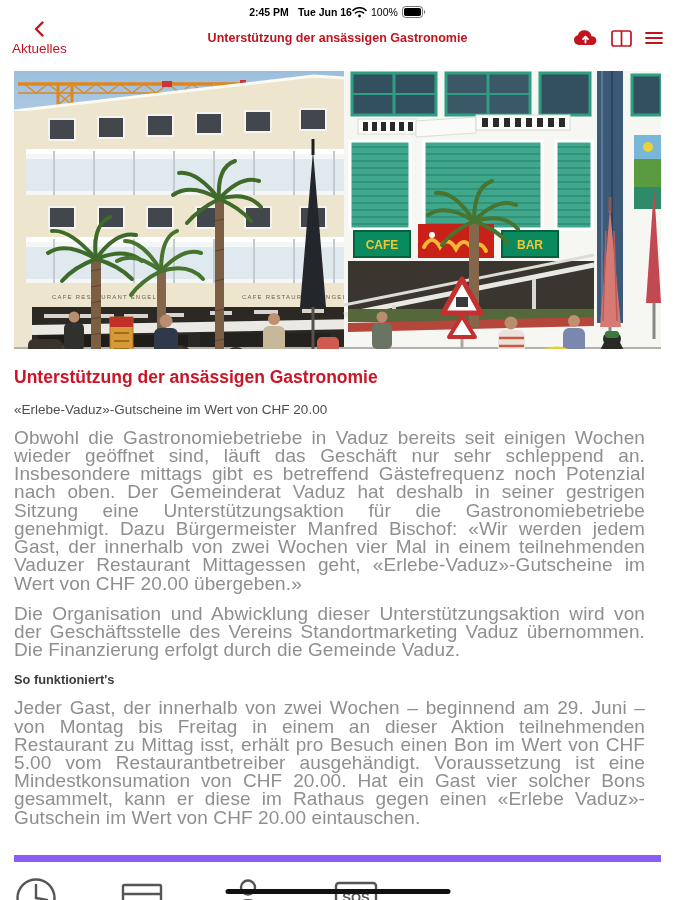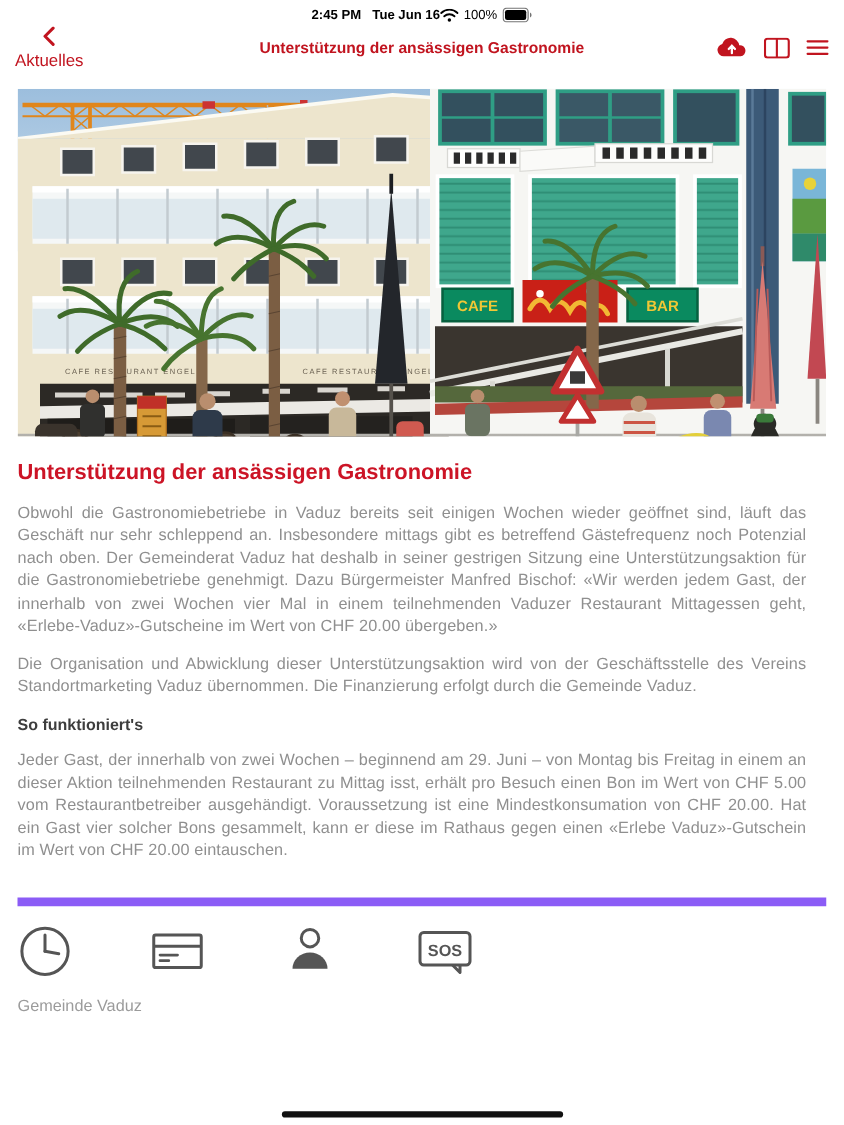--- a/index.html
+++ b/index.html
@@ -31,21 +31,21 @@
   .photo-wrap{margin:17px 14px 0 14px;width:647px;height:278px;overflow:hidden;}
   
   .article{padding:0 14px;}
   .article-title{
     color:#cc1426;font-size:17.5px;font-weight:700;margin:18px 0 0 0;line-height:1.25;
   }
   .article-subtitle{
     color:#4e4e4e;font-size:13.5px;margin-top:13px;
   }
   .article p.body-text{
-    color:#8f8f8f;font-size:13px;line-height:18.2px;text-align:justify;margin:12px 16px 0 0;
+    color:#8f8f8f;font-size:19px;line-height:18.2px;text-align:justify;margin:12px 16px 0 0;
     font-weight:400;letter-spacing:.1px;
   }
   .how-heading{
     color:#3d3d3d;font-size:12.8px;font-weight:700;margin:13px 0 0 0;
   }
   
   .quick-row{margin:28px 14px 0 14px;border-top:7px solid #8b5cf6;padding-top:14px;display:flex;align-items:flex-end;}
   .quick-item{width:44px;height:44px;cursor:pointer;}
   .quick-item + .quick-item{margin-left:62px;}
   .quick-item svg{display:block;}
@@ -487,20 +487,21 @@
     <ellipse cx="598" cy="268" rx="9" ry="8" fill="#2a2a26"></ellipse>
     <rect x="591" y="260" width="14" height="7" rx="3" fill="#3a7a3a"></rect>
     <ellipse cx="598" cy="337" rx="13" ry="4" fill="#caa23a"></ellipse>
     <ellipse cx="590" cy="334" rx="14" ry="5" fill="#4a7a4a"></ellipse>
   </g>
 </svg>
 </div>
 
 <div class="article">
   <h1 class="article-title">Unterstützung der ansässigen Gastronomie</h1>
+  <div class="article-subtitle">«Erlebe-Vaduz»-Gutscheine im Wert von CHF 20.00</div>
   <p class="body-text">Obwohl die Gastronomiebetriebe in Vaduz bereits seit einigen Wochen wieder geöffnet sind, läuft das Geschäft nur sehr schleppend an. Insbesondere mittags gibt es betreffend Gästefrequenz noch Potenzial nach oben. Der Gemeinderat Vaduz hat deshalb in seiner gestrigen Sitzung eine Unterstützungsaktion für die Gastronomiebetriebe genehmigt. Dazu Bürgermeister Manfred Bischof: «Wir werden jedem Gast, der innerhalb von zwei Wochen vier Mal in einem teilnehmenden Vaduzer Restaurant Mittagessen geht, «Erlebe-Vaduz»-Gutscheine im Wert von CHF 20.00 übergeben.»</p>
   <p class="body-text">Die Organisation und Abwicklung dieser Unterstützungsaktion wird von der Geschäftsstelle des Vereins Standortmarketing Vaduz übernommen. Die Finanzierung erfolgt durch die Gemeinde Vaduz.</p>
   <div class="how-heading">So funktioniert's</div>
   <p class="body-text">Jeder Gast, der innerhalb von zwei Wochen – beginnend am 29. Juni – von Montag bis Freitag in einem an dieser Aktion teilnehmenden Restaurant zu Mittag isst, erhält pro Besuch einen Bon im Wert von CHF 5.00 vom Restaurantbetreiber ausgehändigt. Voraussetzung ist eine Mindestkonsumation von CHF 20.00. Hat ein Gast vier solcher Bons gesammelt, kann er diese im Rathaus gegen einen «Erlebe Vaduz»-Gutschein im Wert von CHF 20.00 eintauschen.</p>
 </div>
 
 <div class="quick-row">
   <div class="quick-item">
     <svg width="44" height="44" viewBox="0 0 44 44">
       <circle cx="22" cy="22" r="18.5" fill="none" stroke="#555" stroke-width="2.4"></circle>

